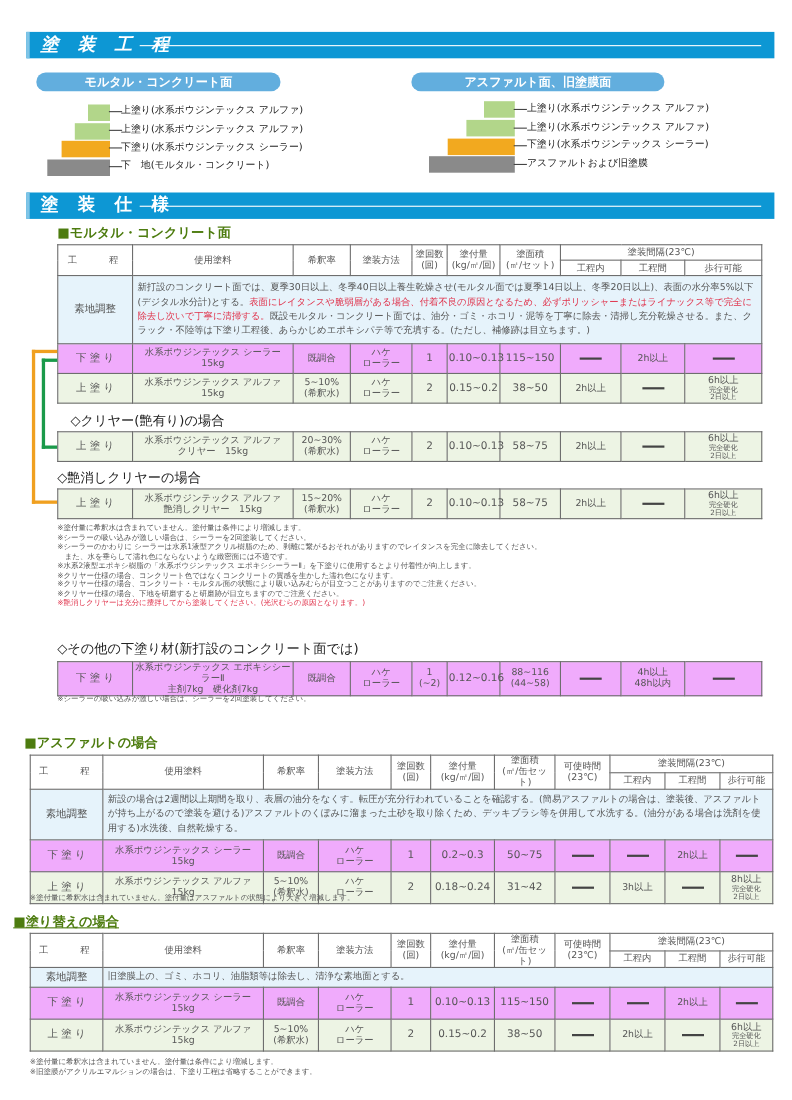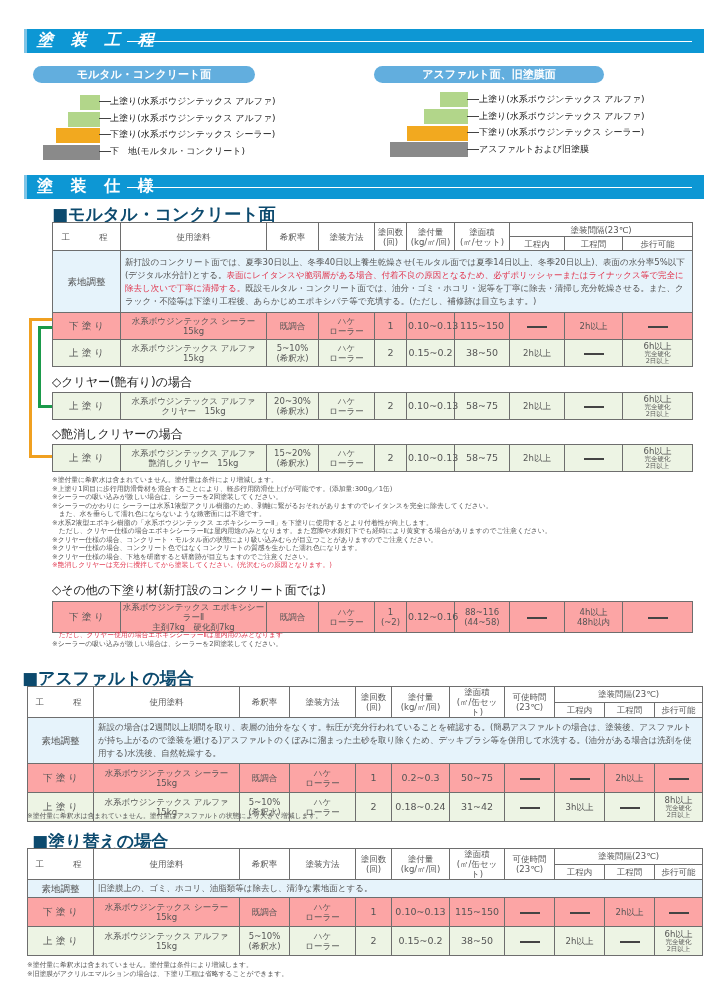--- a/index.html
+++ b/index.html
@@ -12,29 +12,29 @@
 
   .pill { position: absolute; height: 17px; background: #62aede; border-radius: 9px; color: #fff; font-size: 11px; text-align: center; line-height: 17px; font-weight: bold; }
 
   .step { position: absolute; height: 15px; }
   .step.green { background: #b2d68a; }
   .step.orange { background: #f2a91f; }
   .step.gray { background: #8a8a8a; }
   .step-line { position: absolute; height: 1px; background: #444; width: 12px; }
   .step-lbl { position: absolute; font-size: 9px; color: #222; white-space: nowrap; line-height: 11px; }
 
-  .sub-h { position: absolute; font-size: 17px; font-weight: bold; color: #0c4a6e; white-space: nowrap; text-align: center; }
+  .sub-h { position: absolute; font-size: 12px; font-weight: bold; color: #4d7c0f; white-space: nowrap; text-align: center; }
   .sub-h2 { position: absolute; font-size: 12px; color: #222; white-space: nowrap; }
 
   table.spec { position: absolute; border-collapse: collapse; font-size: 8.5px; color: #555; table-layout: fixed; }
   table.spec td { border: 1px solid #6e6e6e; text-align: center; vertical-align: middle; line-height: 10px; padding: 0 1px; }
   table.spec tr.hdr td { background: #fff; }
   table.spec tr.prep td { background: #e6f3fb; }
   table.spec tr.prep td.desc { text-align: left; padding: 2px 4px; line-height: 13px; font-size: 8.5px; }
-  table.spec tr.under td { background: #fca5a5; }
+  table.spec tr.under td { background: #f0abfc; }
   table.spec tr.over td { background: #edf4e4; }
   table.spec td.big { font-size: 9.5px; }
   .red { color: #e0314a; }
   .tiny { font-size: 6.5px; line-height: 7px; display: block; }
   .dash { display: inline-block; width: 20px; height: 2px; background: #444; vertical-align: middle; }
   .wide { letter-spacing: 4px; }
 
   .notes { position: absolute; font-size: 6.8px; color: #555; line-height: 8.5px; white-space: nowrap; }
   .notes div.red { color: #e0314a; }
 
@@ -150,21 +150,21 @@
     <td>2h以上</td>
     <td><span class="dash"></span></td>
     <td><span>6h以上</span><span class="tiny">完全硬化</span><span class="tiny">2日以上</span></td>
   </tr>
 </tbody>
   </table>
 
 <div class="bracket" style="left:29px; top:318px; width:23px; height:140px; border:3px solid #f0a020; border-right:none;"></div>
 <div class="bracket" style="left:38px; top:326px; width:14px; height:82px; border:3px solid #1a9a4a; border-right:none;"></div>
 
-<div class="sub-h2" style="left:52px; top:374px;">◇クリヤー(艶有り)の場合</div>
+<div class="sub-h2" style="left:64px; top:374px;">◇クリヤー(艶有り)の場合</div>
 <table class="spec" style="left:52px; top:392px; width:640px;">
   <colgroup>
     <col style="width:68px">
       <col style="width:146px">
       <col style="width:52px">
       <col style="width:56px">
       <col style="width:32px">
       <col style="width:48px">
       <col style="width:55px">
       <col style="width:55px">
@@ -212,28 +212,26 @@
     <td class="big">58~75</td>
     <td>2h以上</td>
     <td><span class="dash"></span></td>
     <td><span>6h以上</span><span class="tiny">完全硬化</span><span class="tiny">2日以上</span></td>
   </tr>
 </tbody>
   </table>
 
 <div class="notes" style="left:52px; top:476px;">
   <div>※塗付量に希釈水は含まれていません。塗付量は条件により増減します。</div>
-  <div>※上塗り1回目に歩行用防滑骨材を混合することにより、軽歩行用防滑仕上げが可能です。(添加量:300g／1缶)</div>
   <div>※シーラーの吸い込みが激しい場合は、シーラーを2回塗装してください。</div>
   <div>※シーラーのかわりに シーラーは水系1液型アクリル樹脂のため、剥離に繋がるおそれがありますのでレイタンスを完全に除去してください。</div>
   <div>　また、水を垂らして濡れ色にならないような緻密面には不適です。</div>
   <div>※水系2液型エポキシ樹脂の「水系ボウジンテックス エポキシシーラーⅡ」を下塗りに使用するとより付着性が向上します。</div>
-  <div>　ただし、クリヤー仕様の場合エポキシシーラーⅡは屋内用途のみとなります。また窓際や水銀灯下でも経時により黄変する場合がありますのでご注意ください。</div>
+  <div>※クリヤー仕様の場合、コンクリート色ではなくコンクリートの質感を生かした濡れ色になります。</div>
   <div>※クリヤー仕様の場合、コンクリート・モルタル面の状態により吸い込みむらが目立つことがありますのでご注意ください。</div>
-  <div>※クリヤー仕様の場合、コンクリート色ではなくコンクリートの質感を生かした濡れ色になります。</div>
   <div>※クリヤー仕様の場合、下地を研磨すると研磨跡が目立ちますのでご注意ください。</div>
   <div class="red">※艶消しクリヤーは充分に攪拌してから塗装してください。(光沢むらの原因となります。)</div>
 </div>
 
 <div class="sub-h2" style="left:52px; top:582px;">◇その他の下塗り材(新打設のコンクリート面では)</div>
 <table class="spec" style="left:52px; top:601px; width:640px;">
   <colgroup>
     <col style="width:68px">
       <col style="width:146px">
       <col style="width:52px">
@@ -254,21 +252,20 @@
     <td><span>1</span><br><span>(~2)</span></td>
     <td class="big">0.12~0.16</td>
     <td><span>88~116</span><br><span>(44~58)</span></td>
     <td><span class="dash"></span></td>
     <td><span>4h以上</span><br><span>48h以内</span></td>
     <td><span class="dash"></span></td>
   </tr>
 </tbody>
   </table>
 <div class="notes" style="left:52px; top:631px;">
-  <div class="red">　ただし、クリヤー使用の場合エポキシシーラーⅡは屋内用のみとなります</div>
   <div>※シーラーの吸い込みが激しい場合は、シーラーを2回塗装してください。</div>
 </div>
 
 <div class="sub-h" style="left:22px; top:667px;">■アスファルトの場合</div>
 <table class="spec" style="left:27px; top:686px; width:665px;">
   <colgroup>
     <col style="width:66px">
       <col style="width:146px">
       <col style="width:50px">
       <col style="width:66px">
@@ -326,21 +323,21 @@
     <td>3h以上</td>
     <td><span class="dash"></span></td>
     <td><span>8h以上</span><span class="tiny">完全硬化</span><span class="tiny">2日以上</span></td>
   </tr>
 </tbody>
   </table>
 <div class="notes" style="left:27px; top:812px;">
   <div>※塗付量に希釈水は含まれていません。塗付量はアスファルトの状態により大きく増減します。</div>
 </div>
 
-<div class="sub-h" style="left:32px; top:830px;">■塗り替えの場合</div>
+<div class="sub-h" style="left:12px; top:830px;text-decoration:underline;">■塗り替えの場合</div>
 <table class="spec" style="left:27px; top:848px; width:665px;">
   <colgroup>
     <col style="width:66px">
       <col style="width:146px">
       <col style="width:50px">
       <col style="width:66px">
       <col style="width:36px">
       <col style="width:58px">
       <col style="width:55px">
       <col style="width:50px">

